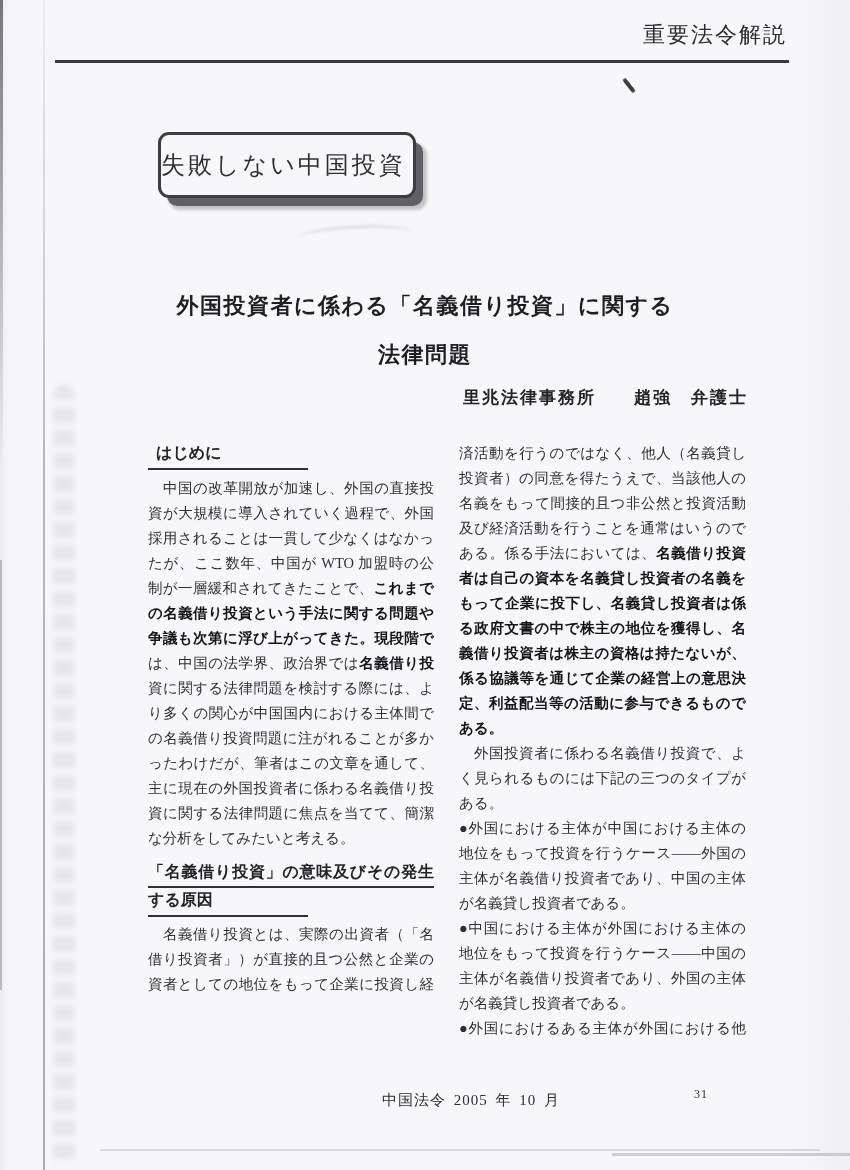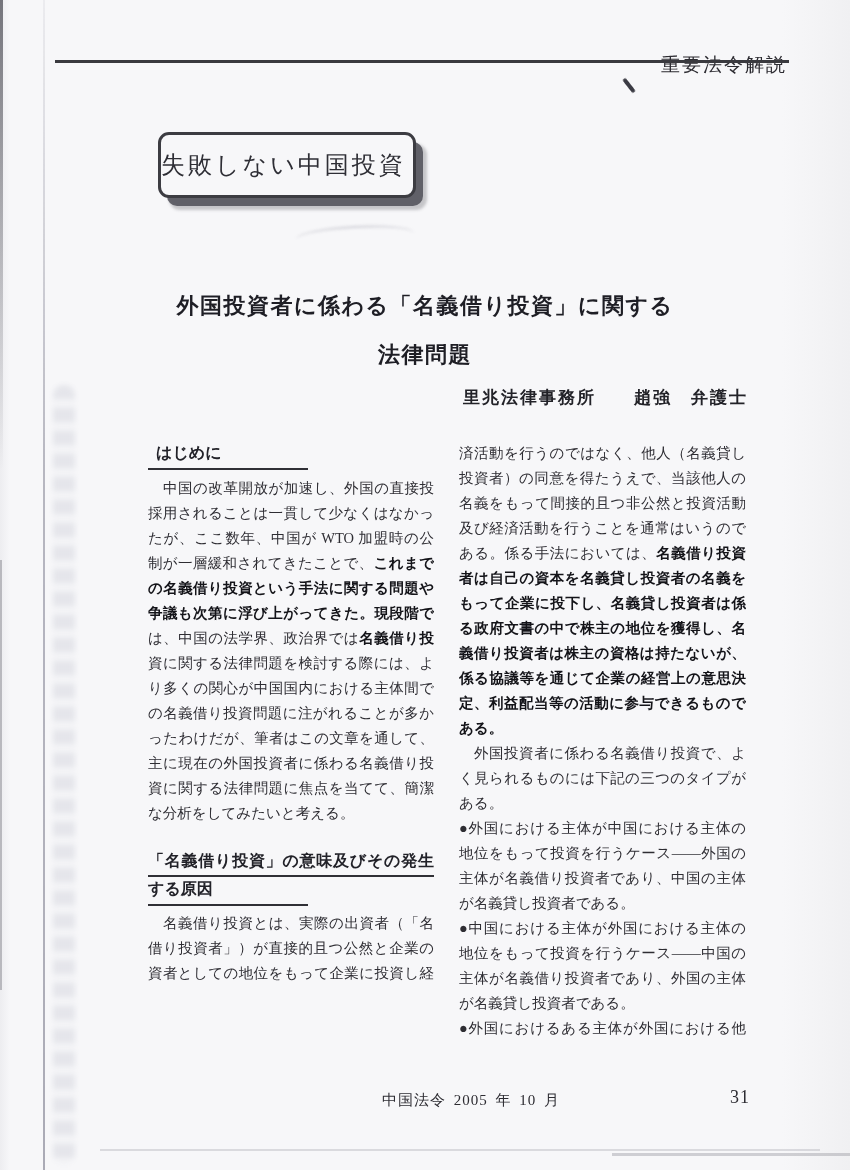--- a/index.html
+++ b/index.html
@@ -25,22 +25,22 @@
     filter:blur(2.6px);opacity:.45;border-radius:10px;}
   .pen-mark{left:627px;top:77px;width:4px;height:17px;background:#3b3b44;
     border-radius:2px;transform:rotate(-38deg);filter:blur(.3px);}
   .smudge{left:296px;top:226px;width:118px;height:18px;
     border-top:2px solid rgba(110,110,128,.5);border-radius:50%;
     transform:rotate(-3deg);filter:blur(1.4px);opacity:.55;}
   .bottom-line-1{left:100px;top:1149px;width:720px;height:2px;background:rgba(130,130,142,.25);filter:blur(.5px);}
   .bottom-line-2{left:612px;top:1153px;width:238px;height:3px;background:rgba(120,120,132,.32);filter:blur(.4px);}
   
   .header-label{
-    position:absolute;top:52px;right:63px;
-    font-size:19px;letter-spacing:2px;color:#2c2b31;
+    position:absolute;top:20px;right:63px;
+    font-size:22px;letter-spacing:2px;color:#2c2b31;
   }
   .header-rule{position:absolute;left:55px;top:60px;width:734px;height:2.5px;background:#3a3a3f;}
   
   .badge{
     position:absolute;left:158px;top:132px;width:252px;height:60px;
     border:3px solid #3c3c42;border-radius:11px;
     background:#f7f7f9;
     display:flex;align-items:center;
     font-family:"Liberation Sans","DejaVu Sans",sans-serif;
     font-size:24px;letter-spacing:3px;color:#2e2e35;
@@ -73,29 +73,29 @@
   }
   .tline.end{text-align-last:left;}
   .bld{font-weight:700;color:#141419;}
   .block.heading{font-family:"Liberation Sans","DejaVu Sans",sans-serif;}
   .hline{font-weight:bold;font-size:16px;line-height:24px;color:#222229;}
   .hline .u-partial{display:inline-block;border-bottom:2.5px solid #303036;padding:0 86px 3px 8px;}
   .hline .u-partial2{display:inline-block;border-bottom:2.5px solid #303036;padding:0 95px 3px 0;}
   .hline .u-full{display:block;border-bottom:2.5px solid #303036;padding-bottom:2px;
     text-align:justify;text-align-last:justify;text-justify:inter-character;}
   .block.h1{margin-bottom:6px;}
-  .block.h2{margin-top:23px;margin-bottom:5px;}
+  .block.h2{margin-top:9px;margin-bottom:5px;}
   
   .footer-journal{
     position:absolute;left:382px;top:1091px;
     font-size:15px;letter-spacing:1px;word-spacing:3px;color:#2d2c32;
   }
   .page-number{
-    position:absolute;left:730px;top:1087px;
-    font-size:18px;letter-spacing:1px;color:#2d2c32;
+    position:absolute;left:694px;top:1087px;
+    font-size:12px;letter-spacing:1px;color:#2d2c32;
   }
 </style>
 </head>
 <body>
 
 <div class="page">
 
   <div class="art edge-dark-top"></div>
   <div class="art edge-dark-low"></div>
   <div class="art crease-line"></div>
@@ -119,20 +119,21 @@
 
   <div class="author">里兆法律事務所　　趙強　弁護士</div>
 
   <div class="columns">
     <div class="col left" id="col-left">
         <div class="block heading h1">
           <div class="hline"><span class="u-partial">はじめに</span></div>
         </div>
         <div class="block para">
           <div class="tline"><span>　中国の改革開放が加速し、外国の直接投</span></div>
+          <div class="tline"><span>資が大規模に導入されていく過程で、外国</span></div>
           <div class="tline"><span>採用されることは一貫して少なくはなかっ</span></div>
           <div class="tline"><span>たが、ここ数年、中国が WTO 加盟時の公約</span></div>
           <div class="tline"><span>制が一層緩和されてきたことで、</span><span class="bld">これまで</span></div>
           <div class="tline"><span class="bld">の名義借り投資という手法に関する問題や</span></div>
           <div class="tline"><span class="bld">争議も次第に浮び上がってきた。現段階で</span></div>
           <div class="tline"><span>は、中国の法学界、政治界では</span><span class="bld">名義借り投</span></div>
           <div class="tline"><span>資に関する法律問題を検討する際には、よ</span></div>
           <div class="tline"><span>り多くの関心が中国国内における主体間で</span></div>
           <div class="tline"><span>の名義借り投資問題に注がれることが多か</span></div>
           <div class="tline"><span>ったわけだが、筆者はこの文章を通して、</span></div>

